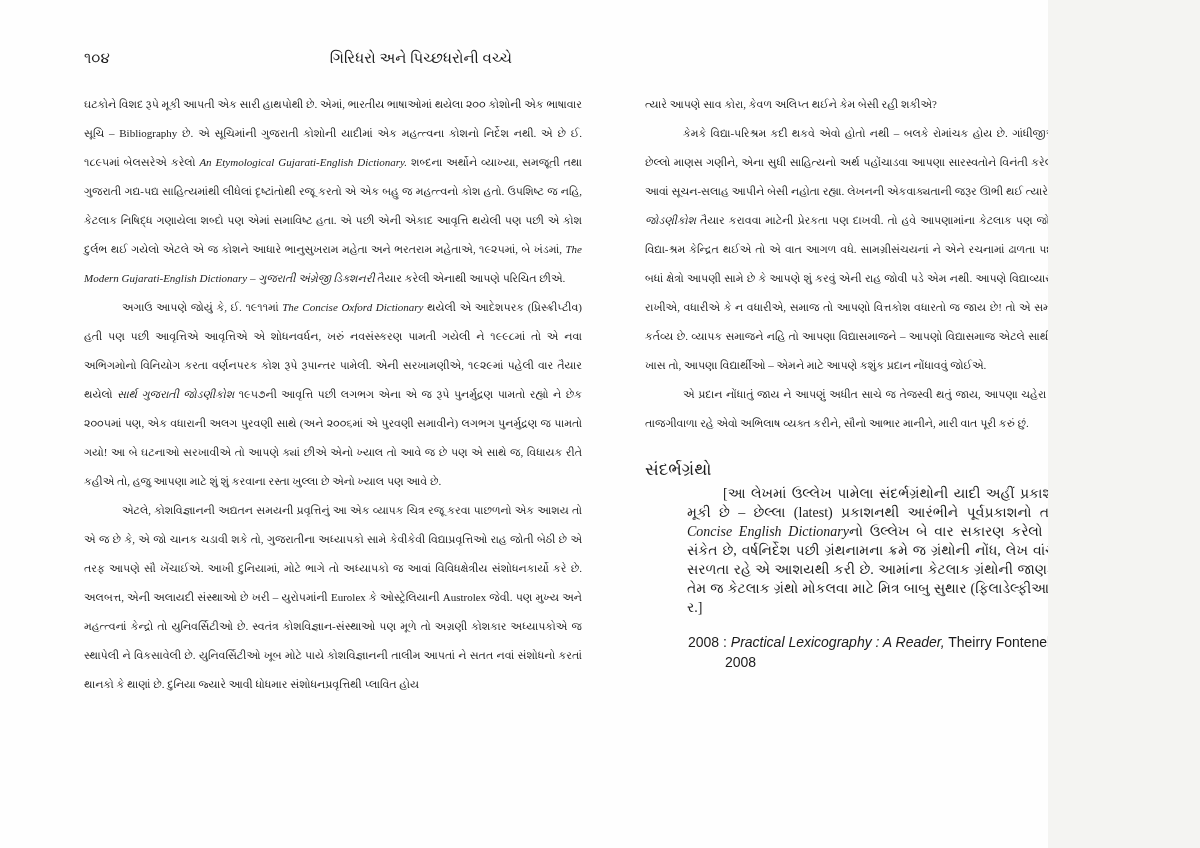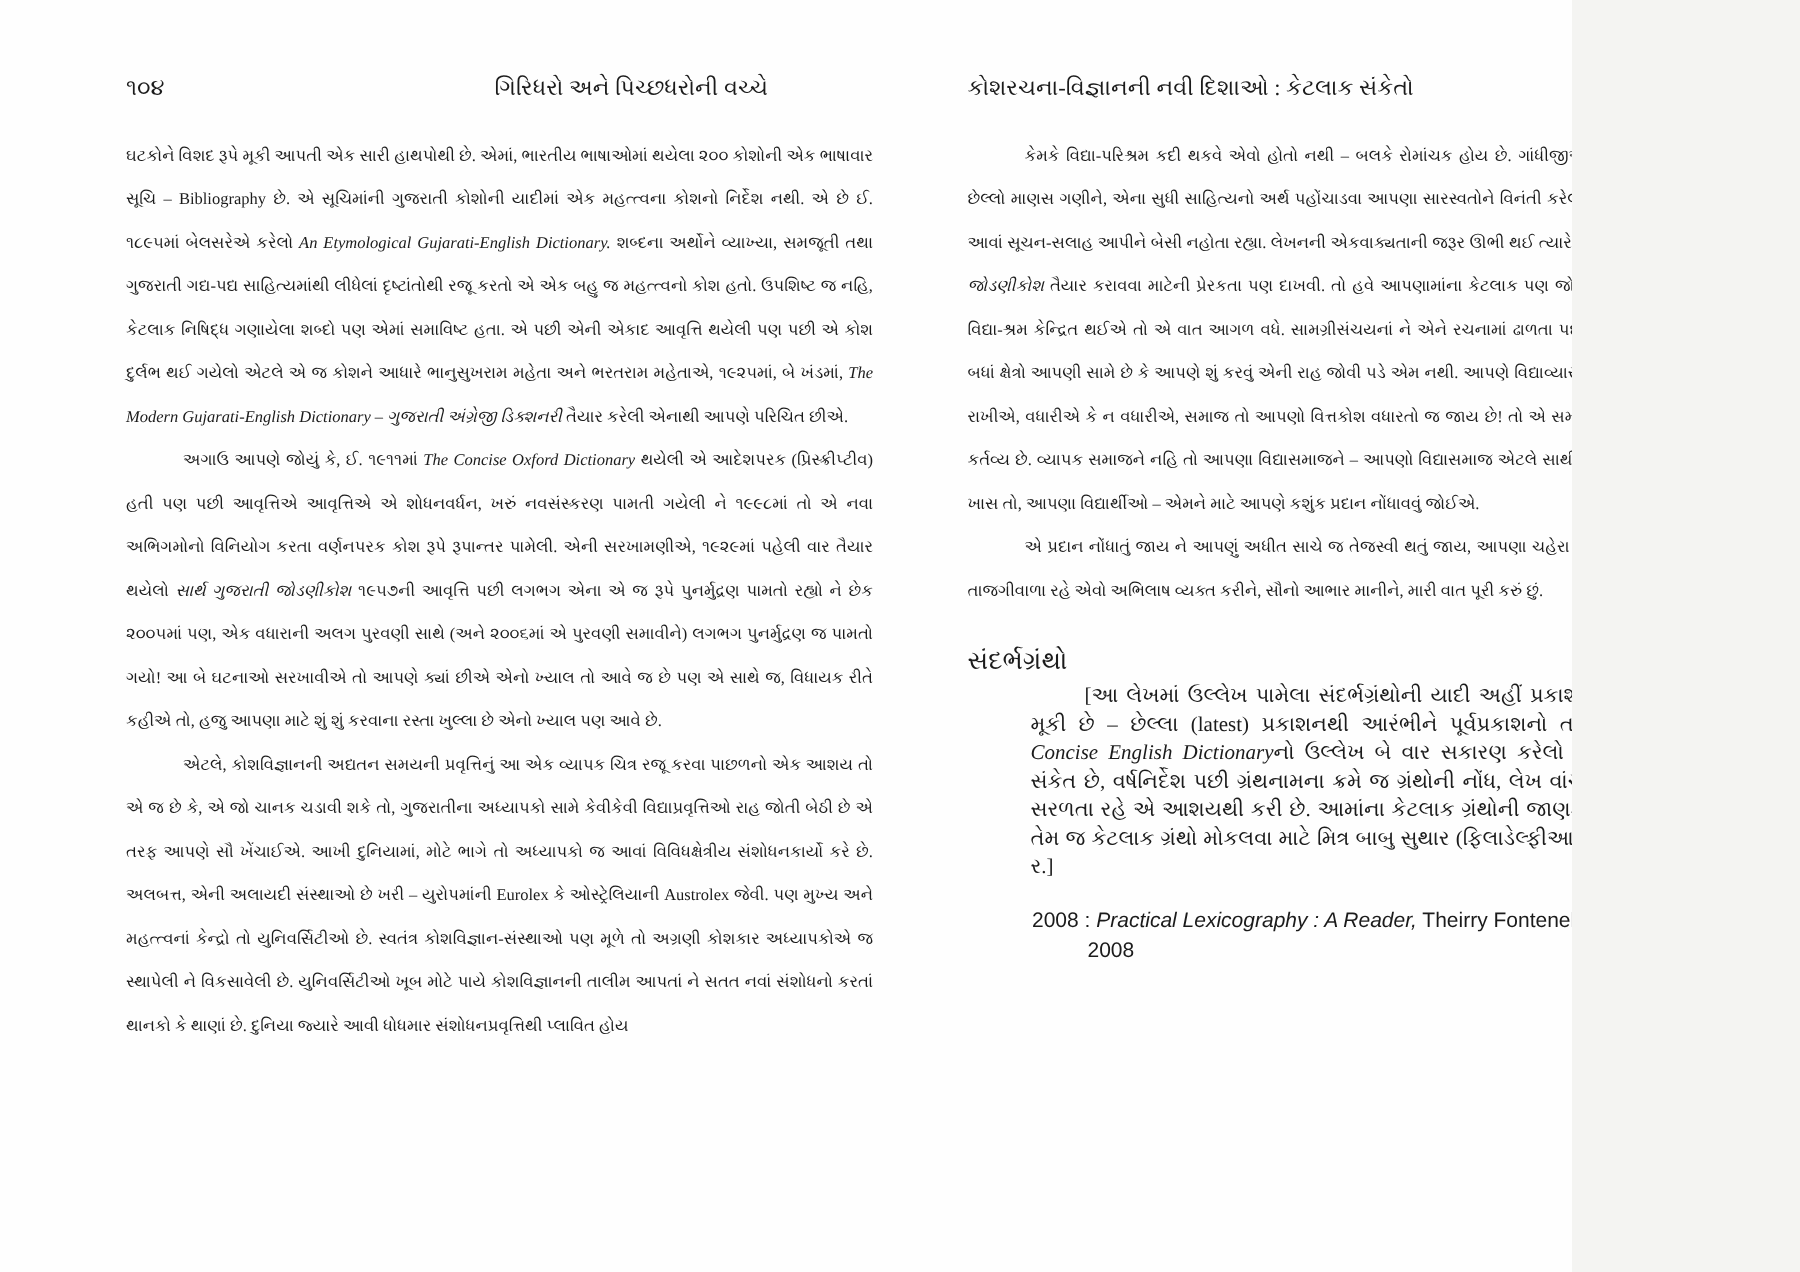--- a/index.html
+++ b/index.html
@@ -82,24 +82,24 @@
     </div>
     <div class="body-text">
         <p class="para">ઘટકોને વિશદ રૂપે મૂકી આપતી એક સારી હાથપોથી છે. એમાં, ભારતીય ભાષાઓમાં થયેલા ૨૦૦ કોશોની એક ભાષાવાર સૂચિ – Bibliography છે. એ સૂચિમાંની ગુજરાતી કોશોની યાદીમાં એક મહત્ત્વના કોશનો નિર્દેશ નથી. એ છે ઈ. ૧૮૯૫માં બેલસરેએ કરેલો <i>An Etymological Gujarati-English Dictionary.</i> શબ્દના અર્થોને વ્યાખ્યા, સમજૂતી તથા ગુજરાતી ગદ્ય-પદ્ય સાહિત્યમાંથી લીધેલાં દૃષ્ટાંતોથી રજૂ કરતો એ એક બહુ જ મહત્ત્વનો કોશ હતો. ઉપશિષ્ટ જ નહિ, કેટલાક નિષિદ્ધ ગણાયેલા શબ્દો પણ એમાં સમાવિષ્ટ હતા. એ પછી એની એકાદ આવૃત્તિ થયેલી પણ પછી એ કોશ દુર્લભ થઈ ગયેલો એટલે એ જ કોશને આધારે ભાનુસુખરામ મહેતા અને ભરતરામ મહેતાએ, ૧૯૨૫માં, બે ખંડમાં, <i>The Modern Gujarati-English Dictionary</i> – <i>ગુજરાતી અંગ્રેજી ડિક્શનરી</i> તૈયાર કરેલી એનાથી આપણે પરિચિત છીએ.</p>
         <p class="para indent">અગાઉ આપણે જોયું કે, ઈ. ૧૯૧૧માં <i>The Concise Oxford Dictionary</i> થયેલી એ આદેશપરક (પ્રિસ્ક્રીપ્ટીવ) હતી પણ પછી આવૃત્તિએ આવૃત્તિએ એ શોધનવર્ધન, ખરું નવસંસ્કરણ પામતી ગયેલી ને ૧૯૯૮માં તો એ નવા અભિગમોનો વિનિયોગ કરતા વર્ણનપરક કોશ રૂપે રૂપાન્તર પામેલી. એની સરખામણીએ, ૧૯૨૯માં પહેલી વાર તૈયાર થયેલો <i>સાર્થ ગુજરાતી જોડણીકોશ</i> ૧૯૫૭ની આવૃત્તિ પછી લગભગ એના એ જ રૂપે પુનર્મુદ્રણ પામતો રહ્યો ને છેક ૨૦૦૫માં પણ, એક વધારાની અલગ પુરવણી સાથે (અને ૨૦૦૬માં એ પુરવણી સમાવીને) લગભગ પુનર્મુદ્રણ જ પામતો ગયો! આ બે ઘટનાઓ સરખાવીએ તો આપણે ક્યાં છીએ એનો ખ્યાલ તો આવે જ છે પણ એ સાથે જ, વિધાયક રીતે કહીએ તો, હજુ આપણા માટે શું શું કરવાના રસ્તા ખુલ્લા છે એનો ખ્યાલ પણ આવે છે.</p>
         <p class="para indent">એટલે, કોશવિજ્ઞાનની અદ્યતન સમયની પ્રવૃત્તિનું આ એક વ્યાપક ચિત્ર રજૂ કરવા પાછળનો એક આશય તો એ જ છે કે, એ જો ચાનક ચડાવી શકે તો, ગુજરાતીના અધ્યાપકો સામે કેવીકેવી વિદ્યાપ્રવૃત્તિઓ રાહ જોતી બેઠી છે એ તરફ આપણે સૌ ખેંચાઈએ. આખી દુનિયામાં, મોટે ભાગે તો અધ્યાપકો જ આવાં વિવિધક્ષેત્રીય સંશોધનકાર્યો કરે છે. અલબત્ત, એની અલાયદી સંસ્થાઓ છે ખરી – યુરોપમાંની Eurolex કે ઓસ્ટ્રેલિયાની Austrolex જેવી. પણ મુખ્ય અને મહત્ત્વનાં કેન્દ્રો તો યુનિવર્સિટીઓ છે. સ્વતંત્ર કોશવિજ્ઞાન-સંસ્થાઓ પણ મૂળે તો અગ્રણી કોશકાર અધ્યાપકોએ જ સ્થાપેલી ને વિકસાવેલી છે. યુનિવર્સિટીઓ ખૂબ મોટે પાયે કોશવિજ્ઞાનની તાલીમ આપતાં ને સતત નવાં સંશોધનો કરતાં થાનકો કે થાણાં છે. દુનિયા જ્યારે આવી ધોધમાર સંશોધનપ્રવૃત્તિથી પ્લાવિત હોય</p>
       </div>
   </div>
 
   <div class="page right">
     <div class="running-head">
-      <span class="rh-title-right">કોશરચના-વિજ્ઞાનની નવી દિશાઓ : કેટલાક સંકેતો</span>
       <span class="rh-num-right">૧૦૫</span>
     </div>
     <div class="body-text">
+        <p class="para">ત્યારે આપણે સાવ કોરા, કેવળ અલિપ્ત થઈને કેમ બેસી રહી શકીએ?</p>
         <p class="para indent">કેમકે વિદ્યા-પરિશ્રમ કદી થકવે એવો હોતો નથી – બલકે રોમાંચક હોય છે. ગાંધીજીએ કોશિયાને છેલ્લામાં છેલ્લો માણસ ગણીને, એના સુધી સાહિત્યનો અર્થ પહોંચાડવા આપણા સારસ્વતોને વિનંતી કરેલી. પણ ગાંધીજી કેવળ આવાં સૂચન-સલાહ આપીને બેસી નહોતા રહ્યા. લેખનની એકવાક્યતાની જરૂર ઊભી થઈ ત્યારે એમણે <i>સાર્થ ગુજરાતી જોડણીકોશ</i> તૈયાર કરાવવા માટેની પ્રેરકતા પણ દાખવી. તો હવે આપણામાંના કેટલાક પણ જો આધુનિક કોશિયારૂપે વિદ્યા-શ્રમ કેન્દ્રિત થઈએ તો એ વાત આગળ વધે. સામગ્રીસંચયનાં ને એને રચનામાં ઢાળતા પદ્ધતિવિજ્ઞાનનાં એટલાં બધાં ક્ષેત્રો આપણી સામે છે કે આપણે શું કરવું એની રાહ જોવી પડે એમ નથી. આપણે વિદ્યાવ્યાસંગ ચાલુ રાખીએ કે ન રાખીએ, વધારીએ કે ન વધારીએ, સમાજ તો આપણો વિત્તકોશ વધારતો જ જાય છે! તો એ સમાજ તરફ પણ આપણું કર્તવ્ય છે. વ્યાપક સમાજને નહિ તો આપણા વિદ્યાસમાજને – આપણો વિદ્યાસમાજ એટલે સાથી અધ્યાપકમિત્રો, અને ખાસ તો, આપણા વિદ્યાર્થીઓ – એમને માટે આપણે કશુંક પ્રદાન નોંધાવવું જોઈએ.</p>
         <p class="para indent">એ પ્રદાન નોંધાતું જાય ને આપણું અધીત સાચે જ તેજસ્વી થતું જાય, આપણા ચહેરા એ શ્રમથી ચમકતા ને તાજગીવાળા રહે એવો અભિલાષ વ્યક્ત કરીને, સૌનો આભાર માનીને, મારી વાત પૂરી કરું છું.</p>
       </div>
 
     <div class="refs-heading">સંદર્ભગ્રંથો</div>
 
     <p class="note">[આ લેખમાં ઉલ્લેખ પામેલા સંદર્ભગ્રંથોની યાદી અહીં પ્રકાશનવર્ષને અનુક્રમે મૂકી છે – છેલ્લા (latest) પ્રકાશનથી આરંભીને પૂર્વપ્રકાશનો તરફના ક્રમે. <i>The Concise English Dictionary</i>નો ઉલ્લેખ બે વાર સકારણ કરેલો છે. લેખમાં એના સંકેત છે, વર્ષનિર્દેશ પછી ગ્રંથનામના ક્રમે જ ગ્રંથોની નોંધ, લેખ વાંચનારને શોધવામાં સરળતા રહે એ આશયથી કરી છે. આમાંના કેટલાક ગ્રંથોની જાણકારી આપવા માટે તેમ જ કેટલાક ગ્રંથો મોકલવા માટે મિત્ર બાબુ સુથાર (ફિલાડેલ્ફીઆ)નો આભારીછું. – ર.]</p>
 
     <div class="ref-list">
         <div class="ref-item"><span class="ref-year">2008 : </span><i>Practical Lexicography : A Reader,</i><span> Theirry Fontenelle, Oxford, jan. 2008</span></div>

